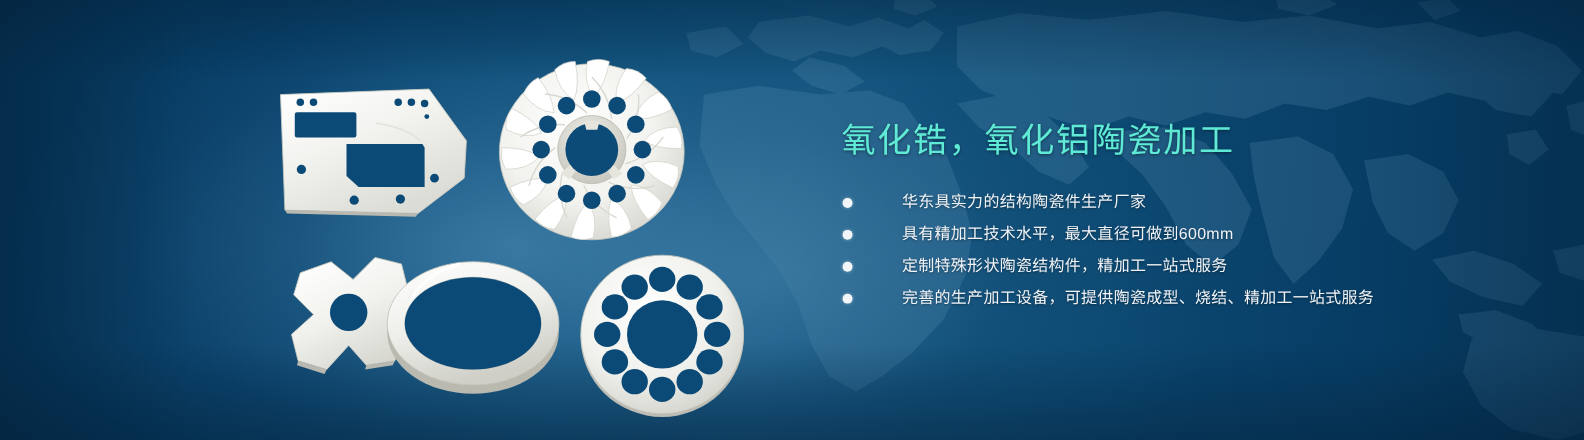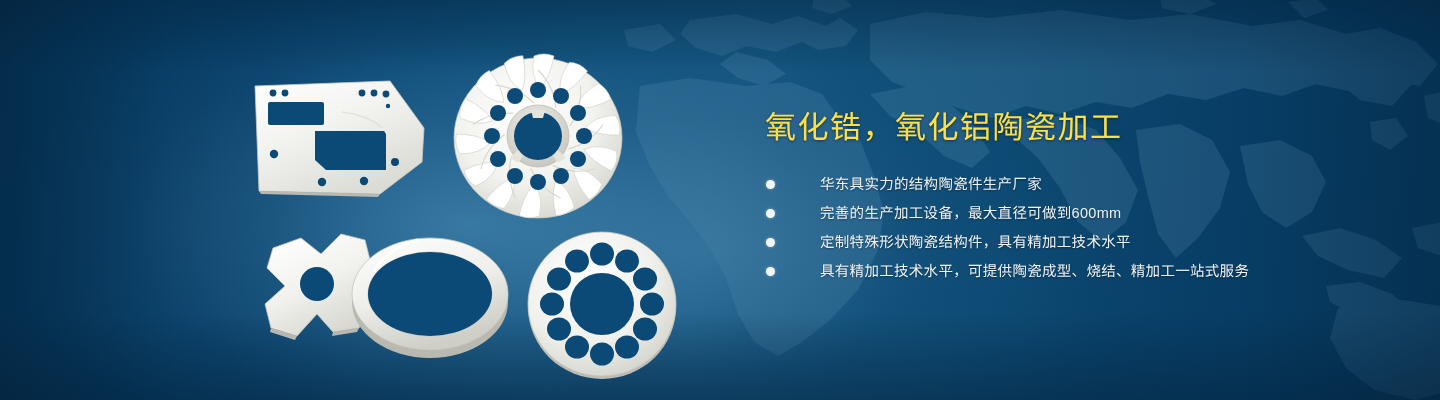--- a/index.html
+++ b/index.html
@@ -88,21 +88,21 @@
     left: 765px;
     top: 108px;
     width: 620px;
   }
   .headline {
     margin: 0;
     font-size: 31px;
     line-height: 40px;
     font-weight: 400;
     letter-spacing: 1.5px;
-    color: #fde047;
+    color: #5eead4;
     text-shadow: 0 1px 3px rgba(0,0,0,0.45);
     white-space: nowrap;
   }
   .bullets {
     list-style: none;
     margin: 27px 0 0 1px;
     padding: 0;
   }
   .bullet {
     display: flex;
@@ -362,26 +362,26 @@
   <div class="copy">
     <h1 class="headline">氧化锆，氧化铝陶瓷加工</h1>
 
     <ul class="bullets">
       <li class="bullet">
         <span class="bullet-dot"></span>
         <span class="bullet-text">华东具实力的结构陶瓷件生产厂家</span>
       </li>
       <li class="bullet">
         <span class="bullet-dot"></span>
-        <span class="bullet-text">完善的生产加工设备，最大直径可做到600mm</span>
+        <span class="bullet-text">具有精加工技术水平，最大直径可做到600mm</span>
       </li>
       <li class="bullet">
         <span class="bullet-dot"></span>
-        <span class="bullet-text">定制特殊形状陶瓷结构件，具有精加工技术水平</span>
+        <span class="bullet-text">定制特殊形状陶瓷结构件，精加工一站式服务</span>
       </li>
       <li class="bullet">
         <span class="bullet-dot"></span>
-        <span class="bullet-text">具有精加工技术水平，可提供陶瓷成型、烧结、精加工一站式服务</span>
+        <span class="bullet-text">完善的生产加工设备，可提供陶瓷成型、烧结、精加工一站式服务</span>
       </li>
     </ul>
   </div>
 
 </div>
 
 </body></html>

